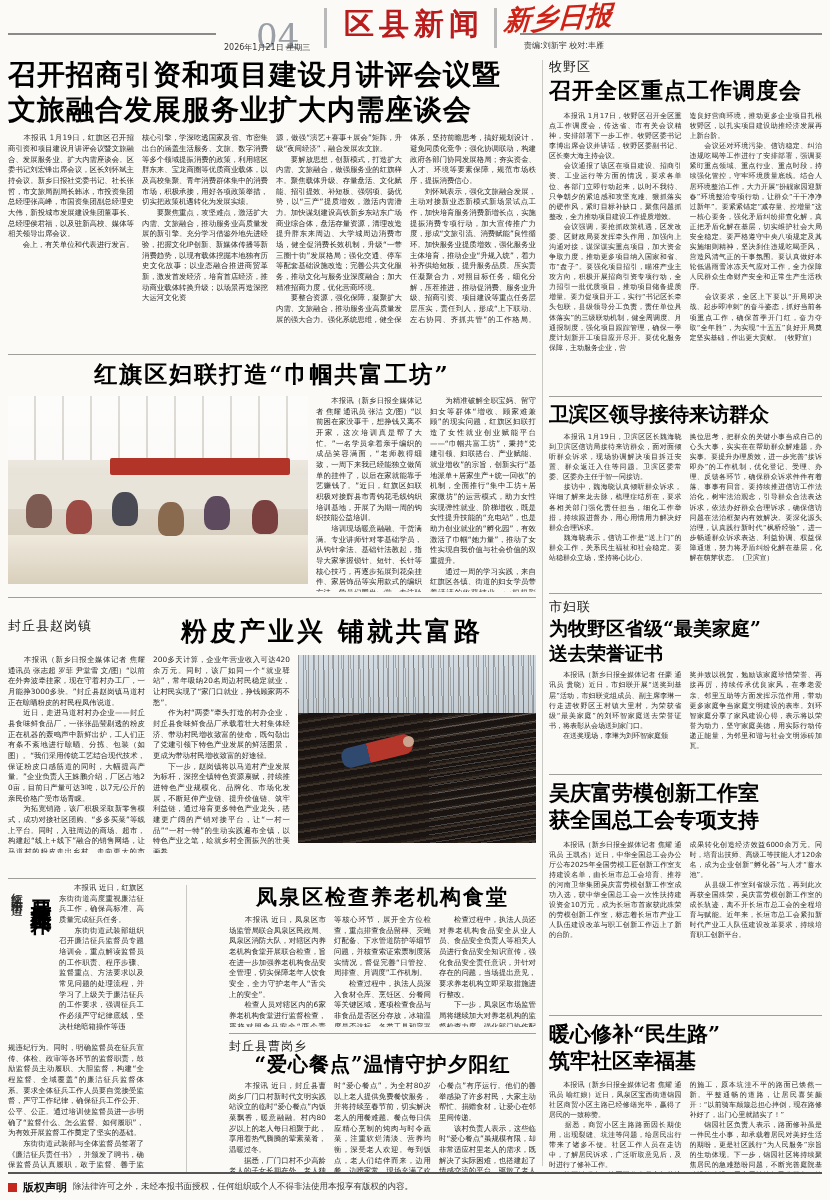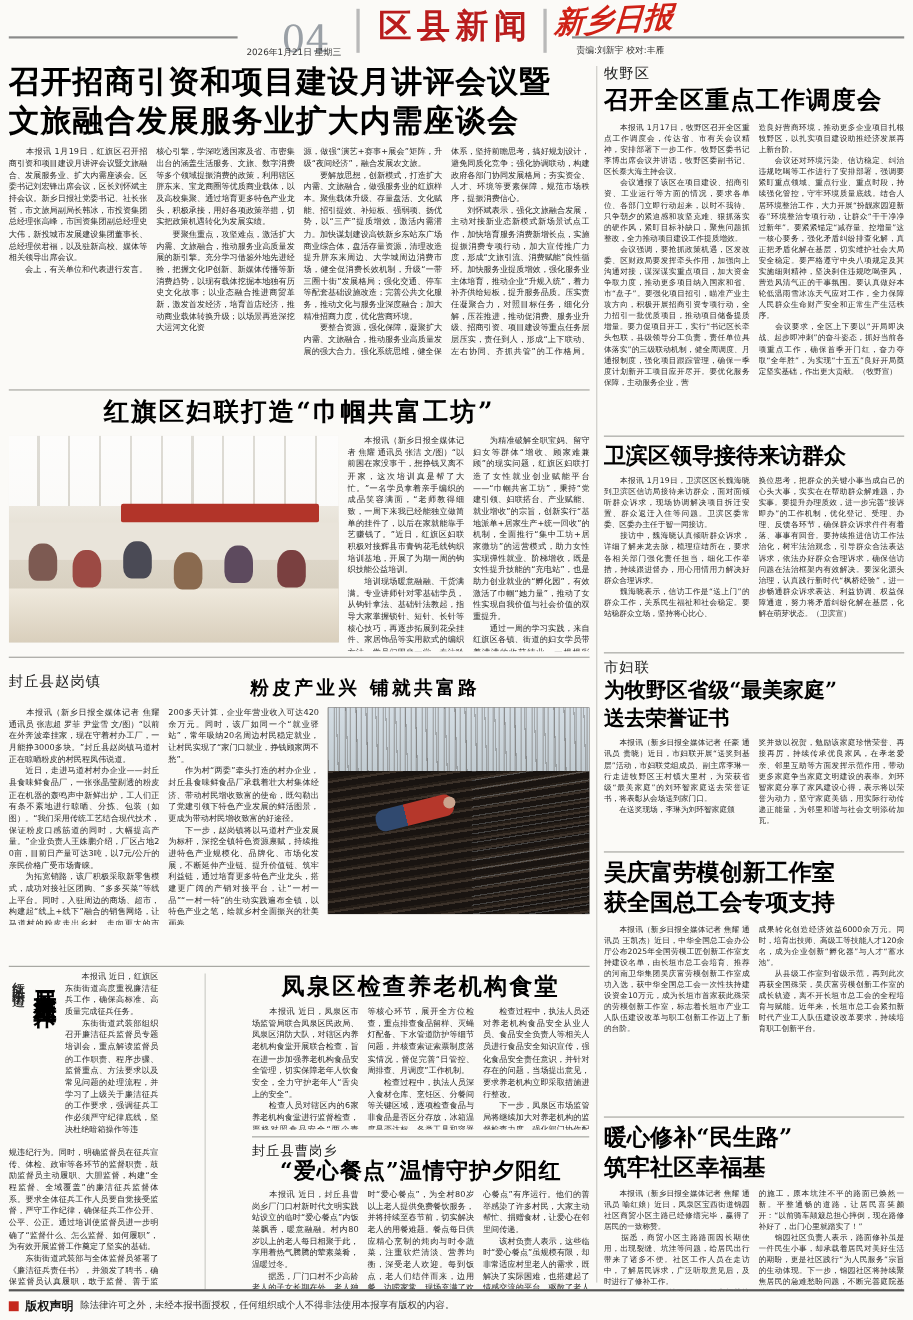--- a/index.html
+++ b/index.html
@@ -85,21 +85,21 @@
   <div class="main">
 
     <div class="lcol">
 
       <div class="art" style="height:292px">
         <div class="hl-sans">召开招商引资和项目建设月讲评会议暨
 文旅融合发展服务业扩大内需座谈会</div>
         <div class="body-cols" style="height:192px;margin-top:6px">
           <div class="coltext">　　本报讯 1月19日，红旗区召开招商引资和项目建设月讲评会议暨文旅融合、发展服务业、扩大内需座谈会。区委书记刘宏锋出席会议，区长刘怀斌主持会议。新乡日报社党委书记、社长张哲，市文旅局副局长韩冰，市投资集团总经理张高峰，市国资集团副总经理史大伟，新投城市发展建设集团董事长、总经理侯君福，以及驻新高校、媒体等相关领导出席会议。
 　　会上，有关单位和代表进行发言。</div>
-          <div class="coltext">核心引擎，学深吃透国家及省、市密集出台的涵盖生活服务、文旅、数字消费等多个领域提振消费的政策，利用辖区胖东来、宝龙商圈等优质商业载体，以及高校集聚、通过培育更多特色产业龙头，积极承接，用好各项政策举措，切实把政策机遇转化为发展实绩。
+          <div class="coltext">核心引擎，学深吃透国家及省、市密集出台的涵盖生活服务、文旅、数字消费等多个领域提振消费的政策，利用辖区胖东来、宝龙商圈等优质商业载体，以及高校集聚、青年消费群体集中的消费市场，积极承接，用好各项政策举措，切实把政策机遇转化为发展实绩。
 　　要聚焦重点，攻坚难点，激活扩大内需、文旅融合，推动服务业高质量发展的新引擎。充分学习借鉴外地先进经验，把握文化IP创新、新媒体传播等新消费趋势，以现有载体挖掘本地独有历史文化故事；以业态融合推进商贸革新，激发首发经济，培育首店经济，推动商业载体转换升级；以场景再造深挖大运河文化资</div>
           <div class="coltext">源，做强“演艺+赛事+展会”矩阵，升级“夜间经济”，融合发展农文旅。
 　　要解放思想，创新模式，打造扩大内需、文旅融合，做强服务业的红旗样本。聚焦载体升级、存量盘活、文化赋能、招引提效、补短板、强弱项、扬优势，以“三产”提质增效，激活内需潜力。加快谋划建设高铁新乡东站东广场商业综合体，盘活存量资源，清理改造提升胖东来周边、大学城周边消费市场，健全促消费长效机制，升级“一带三圈十街”发展格局；强化交通、停车等配套基础设施改造；完善公共文化服务，推动文化与服务业深度融合；加大精准招商力度，优化营商环境。
 　　要整合资源，强化保障，凝聚扩大内需、文旅融合，推动服务业高质量发展的强大合力。强化系统思维，健全保</div>
           <div class="coltext">体系，坚持前瞻思考，搞好规划设计，避免同质化竞争；强化协调联动，构建政府各部门协同发展格局；夯实资金、人才、环境等要素保障，规范市场秩序，提振消费信心。
 　　刘怀斌表示，强化文旅融合发展，主动对接新业态新模式新场景试点工作，加快培育服务消费新增长点，实施提振消费专项行动，加大宣传推广力度，形成“文旅引流、消费赋能”良性循环。加快服务业提质增效，强化服务业主体培育，推动企业“升规入统”，着力补齐供给短板，提升服务品质。压实责任凝聚合力，对照目标任务，细化分解，压茬推进，推动促消费、服务业升级、招商引资、项目建设等重点任务层层压实，责任到人，形成“上下联动、左右协同、齐抓共管”的工作格局。（红旗宣）</div>
         </div>
       </div>
       <div class="hr"></div>
 
@@ -122,21 +122,21 @@
 　　培训现场暖意融融、干货满满。专业讲师针对零基础学员，从钩针拿法、基础针法教起，指导大家掌握锁针、短针、长针等核心技巧，再逐步拓展到花朵挂件、家居饰品等实用款式的编织方法。学员们围坐一堂，专注聆听讲解，认真练习针法，彩线在指尖翻飞舞动，现场学习氛围浓厚热烈（如图）。</div>
           <div class="coltext">　　为精准破解全职宝妈、留守妇女等群体“增收、顾家难兼顾”的现实问题，红旗区妇联打造了女性就业创业赋能平台——“巾帼共富工坊”，秉持“党建引领、妇联搭台、产业赋能、就业增收”的宗旨，创新实行“基地派单+居家生产+统一回收”的机制，全面推行“集中工坊+居家微坊”的运营模式，助力女性实现弹性就业、阶梯增收，既是女性提升技能的“充电站”，也是助力创业就业的“孵化园”，有效激活了巾帼“她力量”，推动了女性实现自我价值与社会价值的双重提升。
 　　通过一周的学习实践，来自红旗区各镇、街道的妇女学员带着满满的收获结业。一根根彩线、一枚枚钩针不仅编织出了精美的手工作品，而且织就了居家增收的新希望，为建设现代化“幸福红旗”注入了巾帼动能。</div>
         </div>
       </div>
       <div class="hr"></div>
 
       <div class="art" style="height:272px">
         <div style="display:flex;align-items:center">
           <div class="kicker" style="width:120px;flex:0 0 auto">封丘县赵岗镇</div>
-          <div class="hl-serif center" style="flex:1;font-size:17px;letter-spacing:3px;margin-top:12px">粉皮产业兴  铺就共富路</div>
+          <div class="hl-serif center" style="flex:1;font-size:26px;letter-spacing:3px;margin-top:12px">粉皮产业兴  铺就共富路</div>
         </div>
         <div class="body-cols" style="height:198px;margin-top:6px">
           <div class="coltext">　　本报讯（新乡日报全媒体记者 焦耀 通讯员 张志超 罗菲 尹堂雪 文/图）“以前在外奔波牵挂家，现在守着村办工厂，一月能挣3000多块。”封丘县赵岗镇马道村正在晾晒粉皮的村民程凤伟说道。
 　　近日，走进马道村村办企业——封丘县食味鲜食品厂，一张张晶莹剔透的粉皮正在机器的轰鸣声中新鲜出炉，工人们正有条不紊地进行晾晒、分拣、包装（如图）。“我们采用传统工艺结合现代技术，保证粉皮口感筋道的同时，大幅提高产量。”企业负责人王姝鹏介绍，厂区占地20亩，目前日产量可达3吨，以7元/公斤的亲民价格广受市场青睐。
 　　为拓宽销路，该厂积极采取新零售模式，成功对接社区团购、“多多买菜”等线上平台。同时，入驻周边的商场、超市，构建起“线上+线下”融合的销售网络，让马道村的粉皮走出乡村，走向更大的市场。王姝鹏说，按一年生产</div>
           <div class="coltext">200多天计算，企业年营业收入可达420余万元。同时，该厂如同一个“就业驿站”，常年吸纳20名周边村民稳定就业，让村民实现了“家门口就业，挣钱顾家两不愁”。
 　　作为村“两委”牵头打造的村办企业，封丘县食味鲜食品厂承载着壮大村集体经济、带动村民增收致富的使命，既勾勒出了党建引领下特色产业发展的鲜活图景，更成为带动村民增收致富的好途径。
 　　下一步，赵岗镇将以马道村产业发展为标杆，深挖全镇特色资源禀赋，持续推进特色产业规模化、品牌化、市场化发展，不断延伸产业链、提升价值链、筑牢利益链，通过培育更多特色产业龙头，搭建更广阔的产销对接平台，让“一村一品”“一村一特”的生动实践遍布全镇，以特色产业之笔，绘就乡村全面振兴的壮美画卷。</div>
           <div class="photo photo-c">
             <div class="pc-sky"></div>

